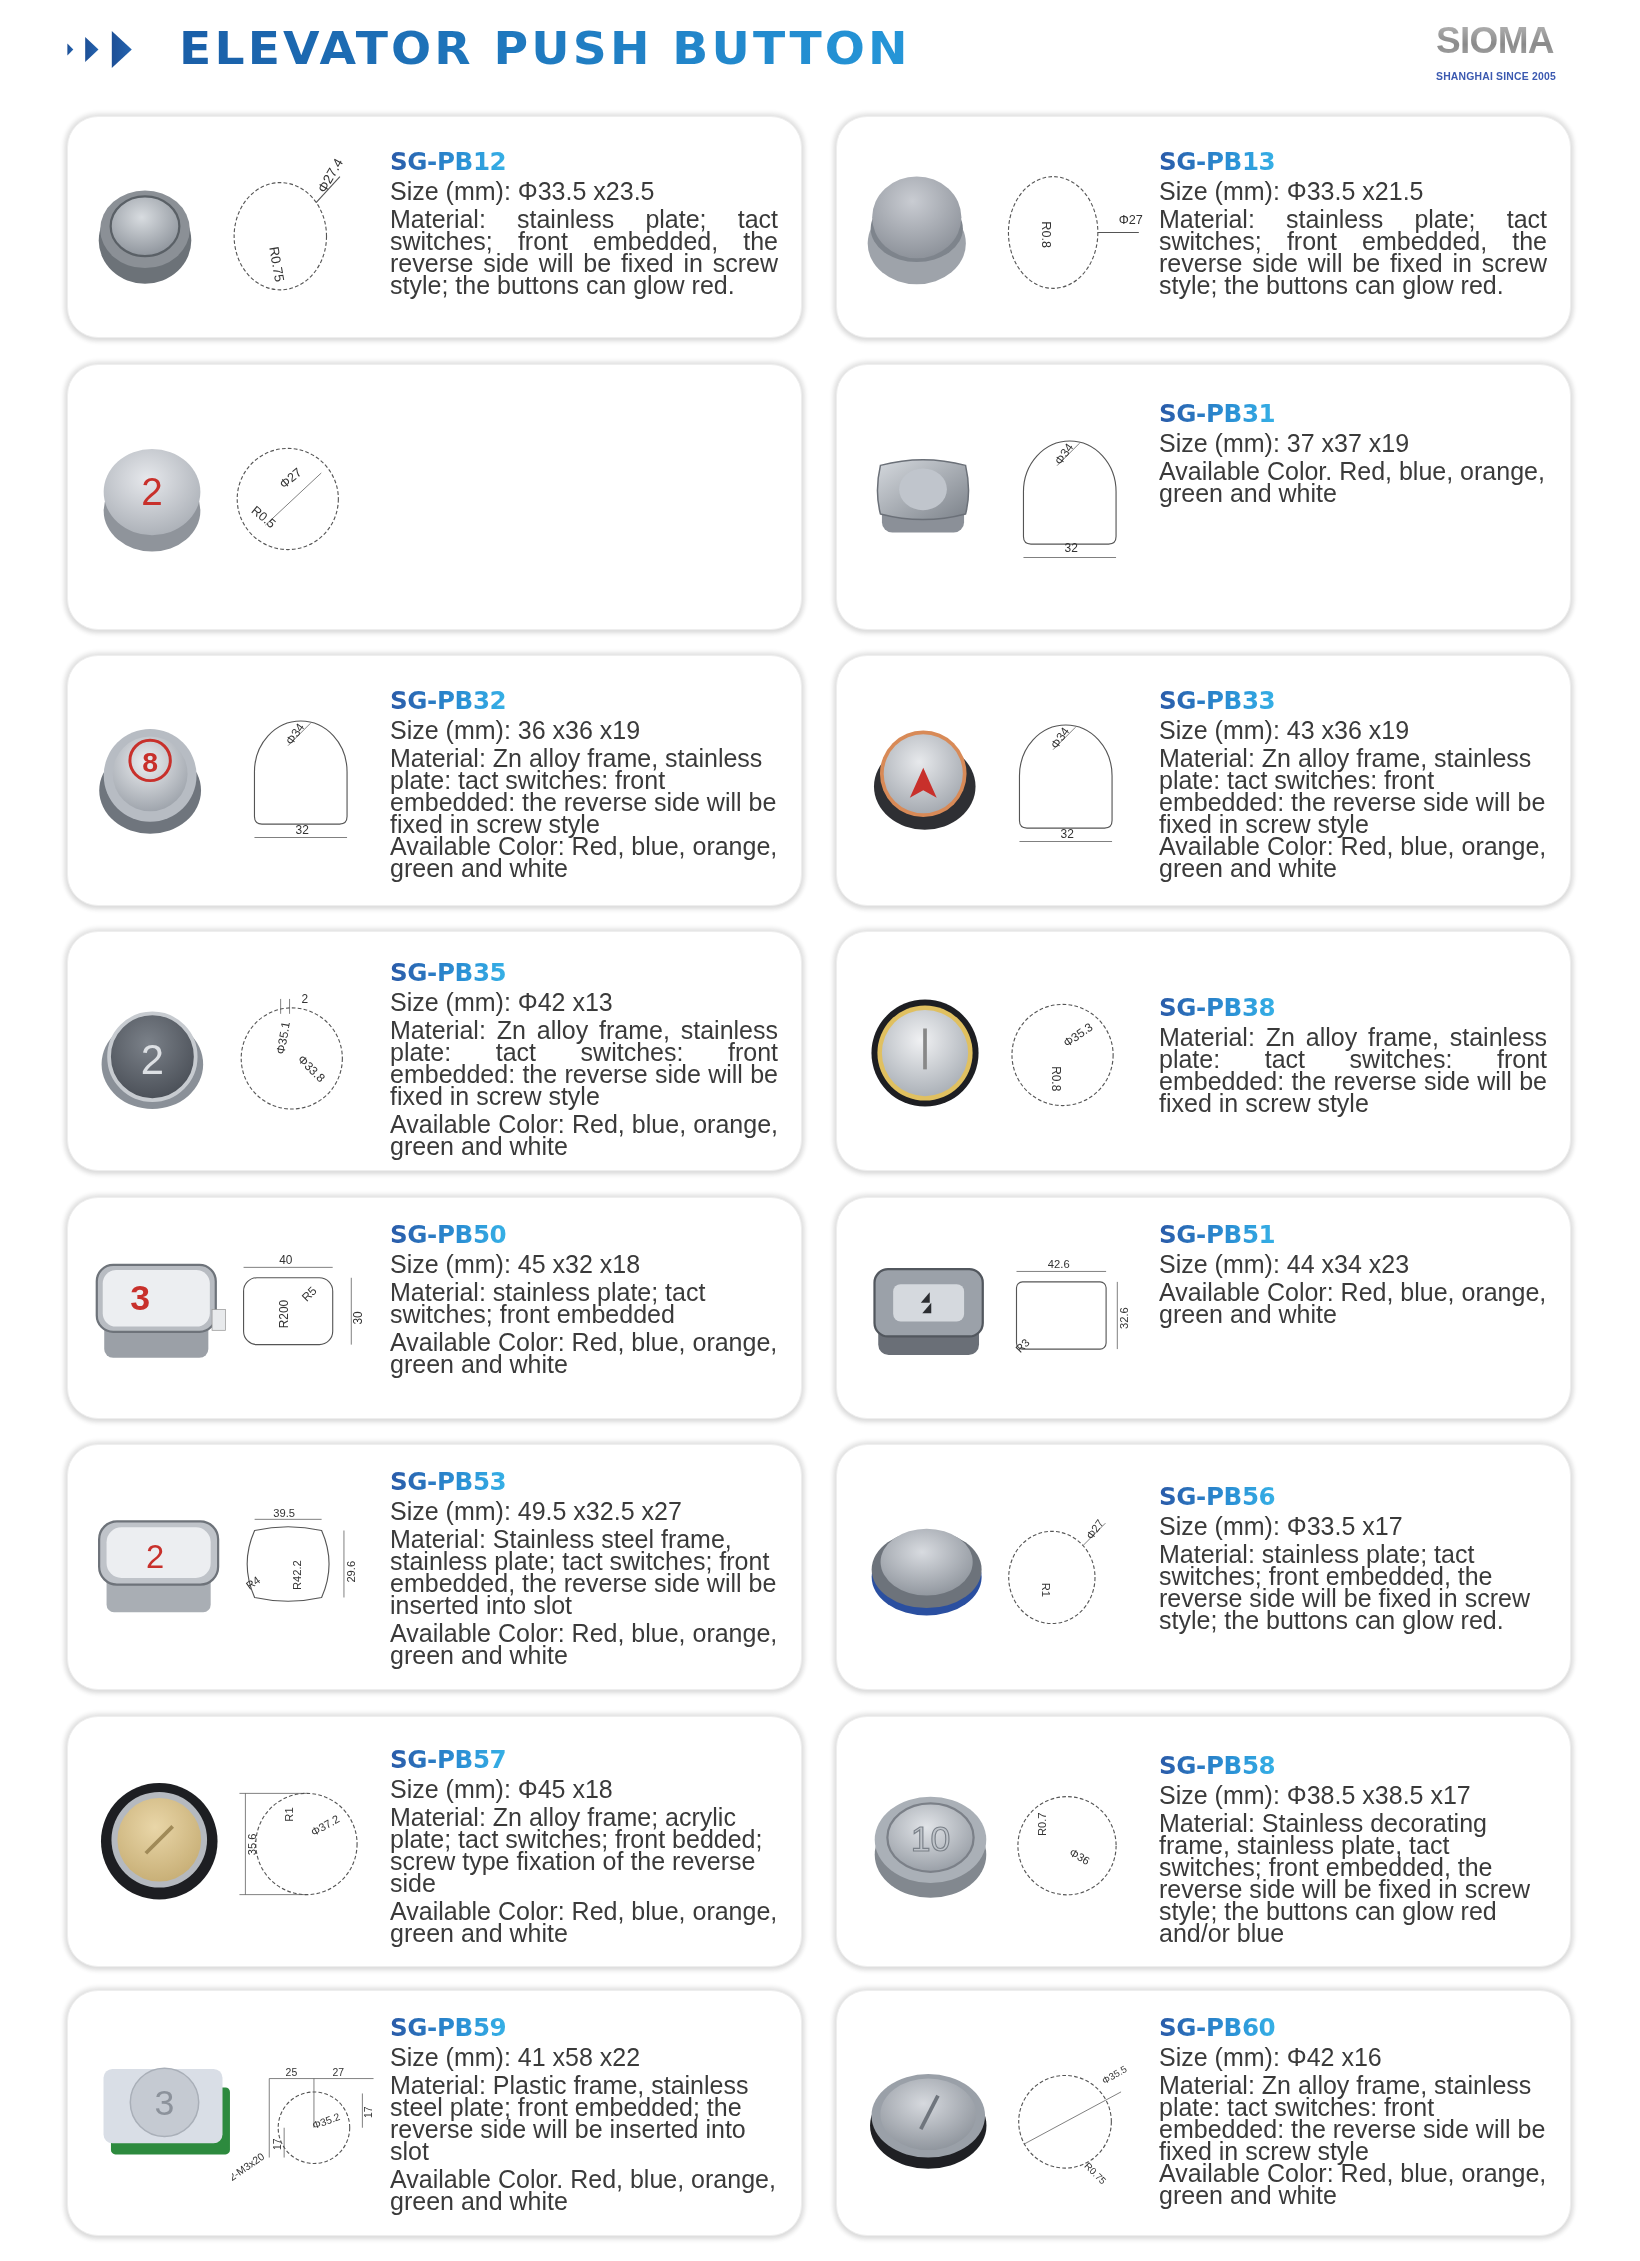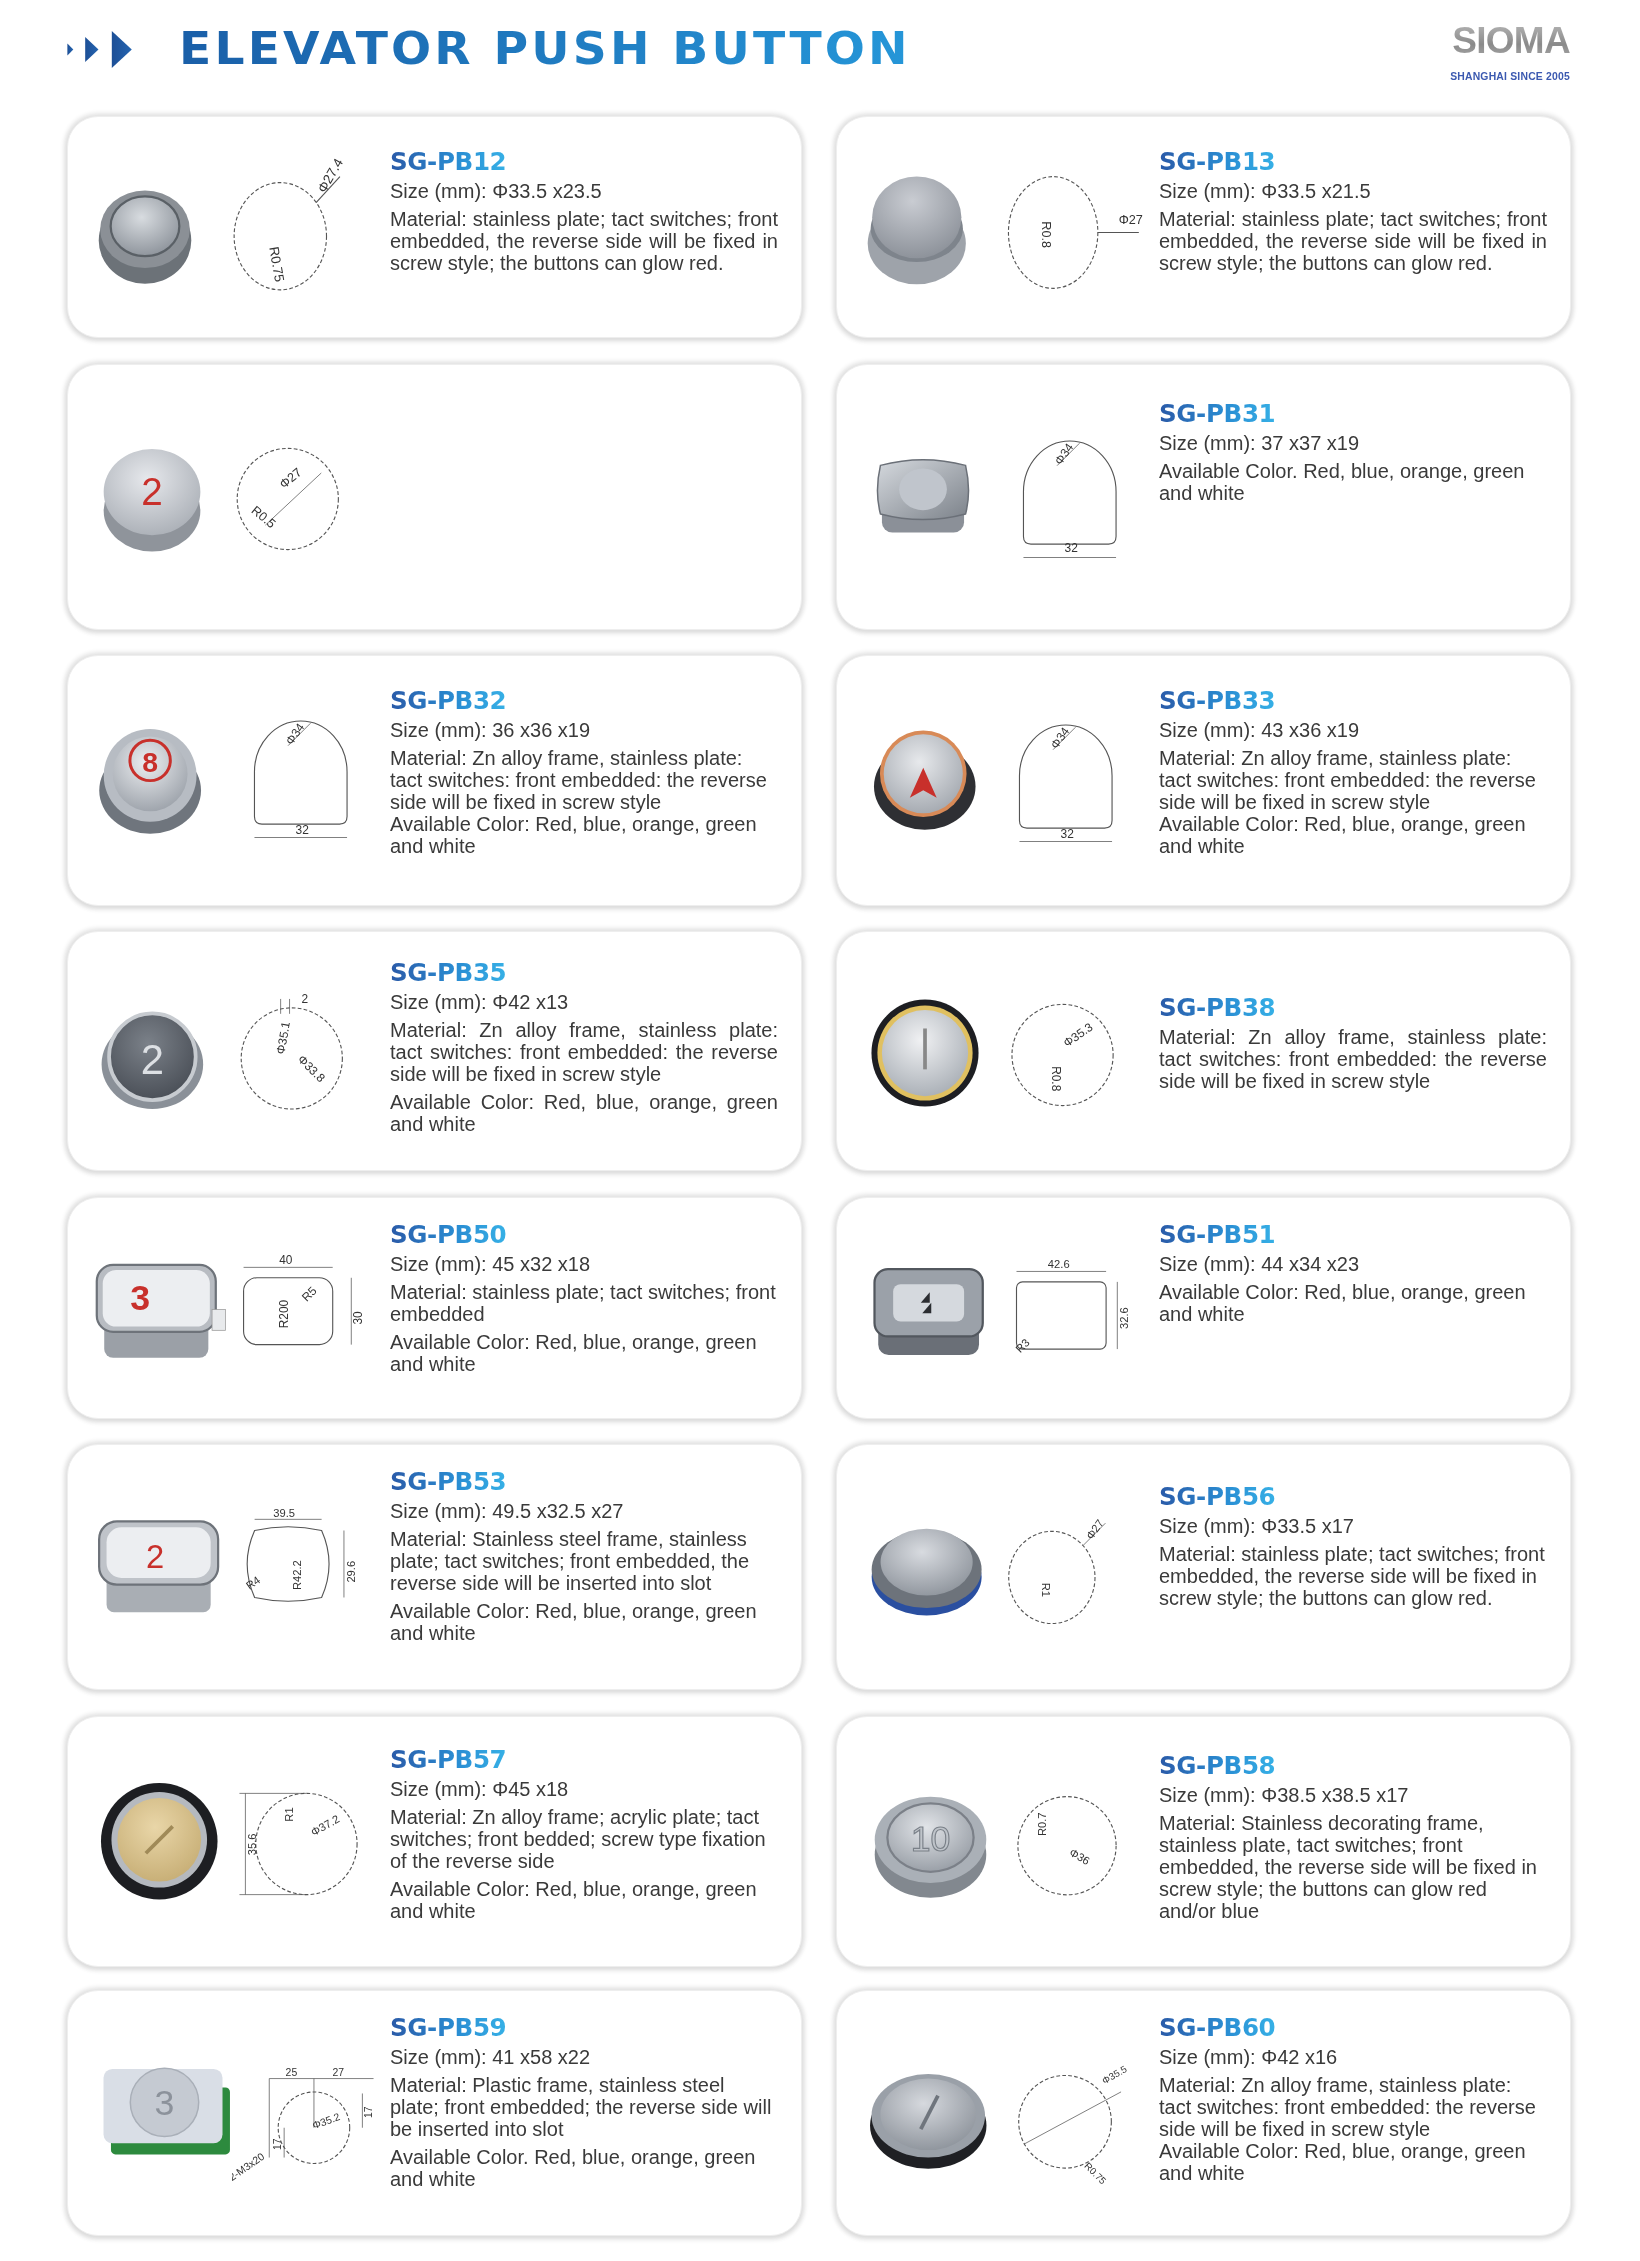--- a/index.html
+++ b/index.html
@@ -8,21 +8,21 @@
 
   .header { position: absolute; left: 0; top: 0; width: 1529px; height: 104px; }
   .arrows { position: absolute; left: 67px; top: 31px; height: 37px; width: 97px; }
   .title {
     position: absolute; left: 179px; top: 22.4px;
     font-family: "DejaVu Sans", sans-serif; font-weight: bold;
     font-size: 45px; letter-spacing: 3px; transform: scaleX(1.05); transform-origin: left;
     background: linear-gradient(90deg, #1a5fa8 0%, #2596d8 100%);
     -webkit-background-clip: text; background-clip: text; color: transparent;
   }
-  .logo { position: absolute; left: 1436px; top: 21px; width: 134px; height: 52px; text-align: right; }
+  .logo { position: absolute; left: 1436px; top: 21px; width: 134px; height: 52px; text-align: left; }
   .logo-name {
     font-family: "Liberation Sans", sans-serif; font-weight: bold; font-size: 37px; line-height: 39px;
     letter-spacing: -0.7px;
     background: linear-gradient(180deg, #b8b8b8 0%, #8a8a8a 60%, #a8a8a8 100%);
     -webkit-background-clip: text; background-clip: text; color: transparent;
   }
   .logo-sub { font-weight: bold; font-size: 10.4px; color: #3b59b0; letter-spacing: 0.2px; margin-top: 11px; }
 
   .card {
     position: absolute; width: 735px; background: #fff;
@@ -33,21 +33,21 @@
   .photo { position: absolute; }
   .drawing { position: absolute; }
   .text { position: absolute; width: 388px; }
   .model {
     font-family: "DejaVu Sans", sans-serif; font-weight: bold; font-size: 24.6px; line-height: 30px;
     background: linear-gradient(90deg, #2a5aa8 0%, #2a8fd4 60%, #36b0e6 100%);
     -webkit-background-clip: text; background-clip: text; color: transparent;
     display: inline-block; margin-bottom: 3px; letter-spacing: -0.4px;
   }
   .size, .material, .color {
-    font-size: 20px; line-height: 22px; color: #3a3a3a;
+    font-size: 25px; line-height: 22px; color: #3a3a3a;
   }
   .size { margin-bottom: 6px; }
   .material { margin-bottom: 6px; }
   .justify { text-align: justify; }
   .tight .material { margin-bottom: 0; }
   svg text { font-family: "Liberation Sans", sans-serif; }
 </style>
 </head>
 <body>
 

